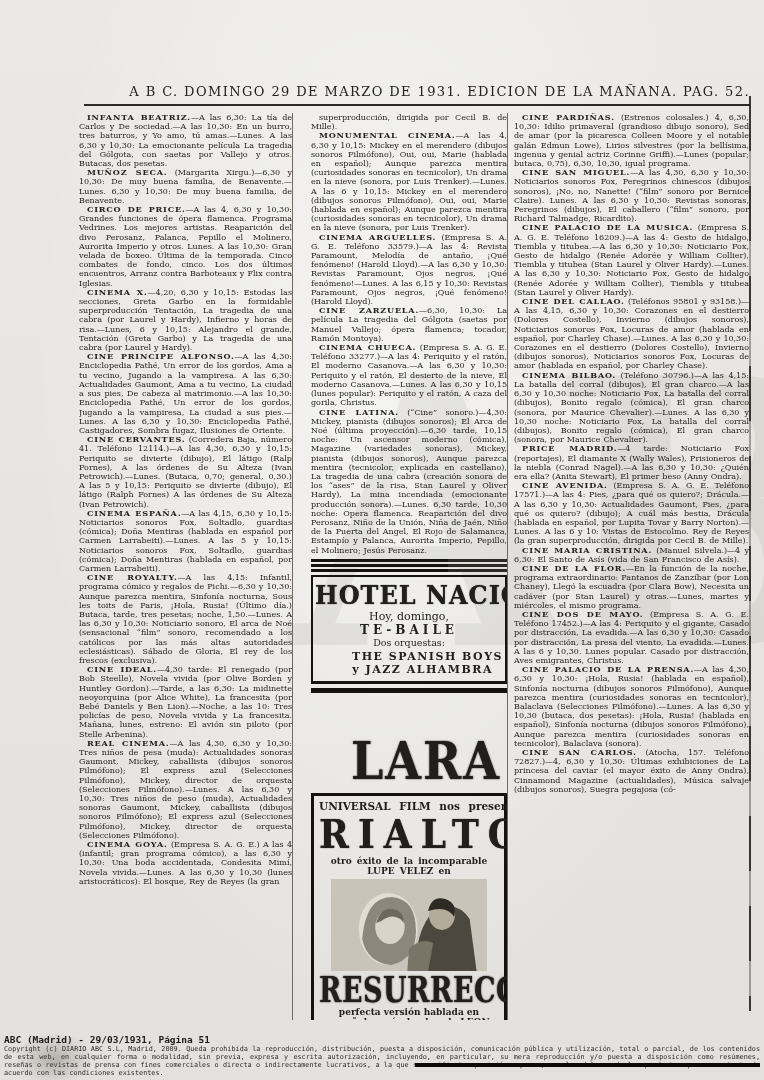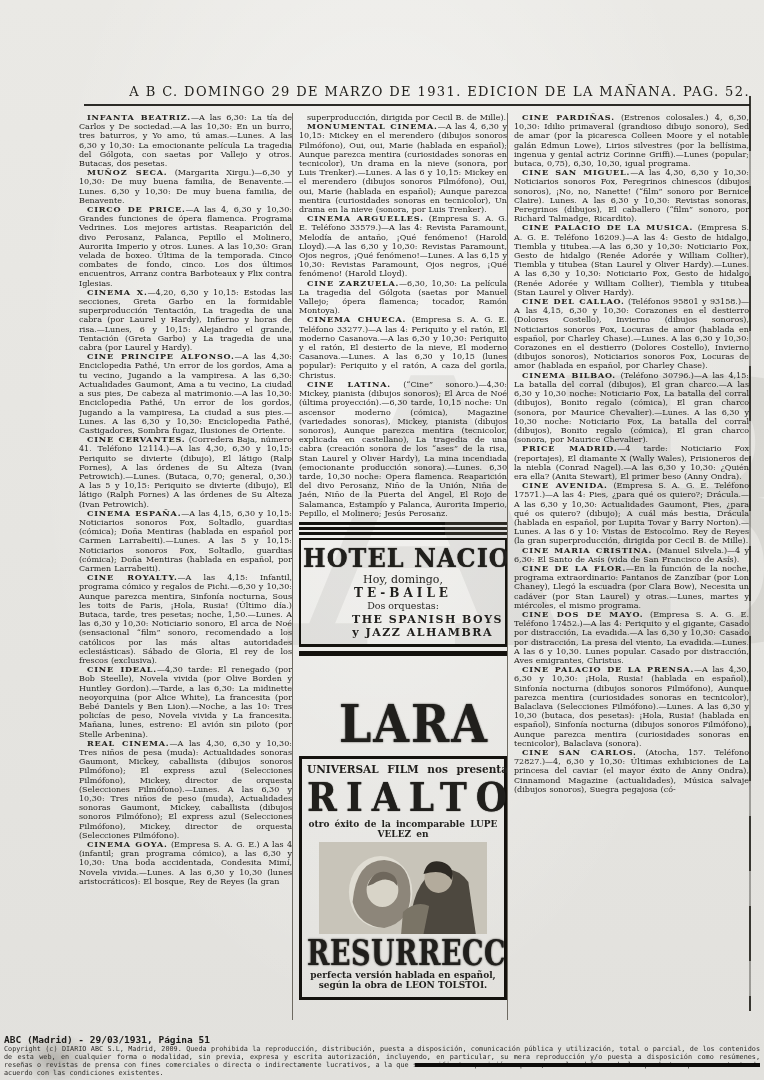--- a/index.html
+++ b/index.html
@@ -13,21 +13,21 @@
                font-weight:bold; color:#3a3830; opacity:0.07; letter-spacing:-28px; z-index:0;
                user-select:none; }
   .header { position:absolute; top:84px; left:84px; width:666px; text-align:right; z-index:2;
             font-size:13px; letter-spacing:1.4px; color:#23221e; white-space:nowrap;
             border-bottom:2px solid #2c2b27; padding-bottom:5px; }
   .edge-line { position:absolute; right:13px; top:96px; width:2px; height:915px; z-index:2;
                background:repeating-linear-gradient(180deg, rgba(25,24,18,0.85) 0 55px, rgba(25,24,18,0.35) 55px 90px); }
   .columns { position:absolute; top:113px; left:79px; width:672px; height:907px; display:flex; z-index:1; }
   .col { overflow:hidden; height:100%; }
   .col1 { width:213px; }
-  .col2 { width:215px; border-left:1px solid #6e6a61; padding-left:6px; }
+  .col2 { width:215px; border-left:1px solid #6e6a61; padding-left:18px; }
   .col3 { flex:1; border-left:1px solid #6e6a61; padding-left:6px; padding-right:2px; }
   .entry { font-size:8px; line-height:9.2px; text-align:justify; text-indent:8px; color:#24231f;
            word-spacing:0.4px; }
   .venue { font-weight:bold; letter-spacing:0.8px; font-size:8.1px; }
   
   .ad-rules { margin:4px 0 3px; }
   .ad-rules div { height:3px; background:linear-gradient(90deg,#14130f 0 70%, #2c2a24 70% 100%); margin-bottom:2px; }
   .hotel-ad { border:2px solid #15140f; border-bottom-width:3px; text-align:center; padding:3px 2px 5px; }
   .hotel-title { font-size:24px; font-weight:bold; letter-spacing:1px; transform:scaleY(1.12);
                  text-shadow:0 0 1px #15140f; white-space:nowrap; }

